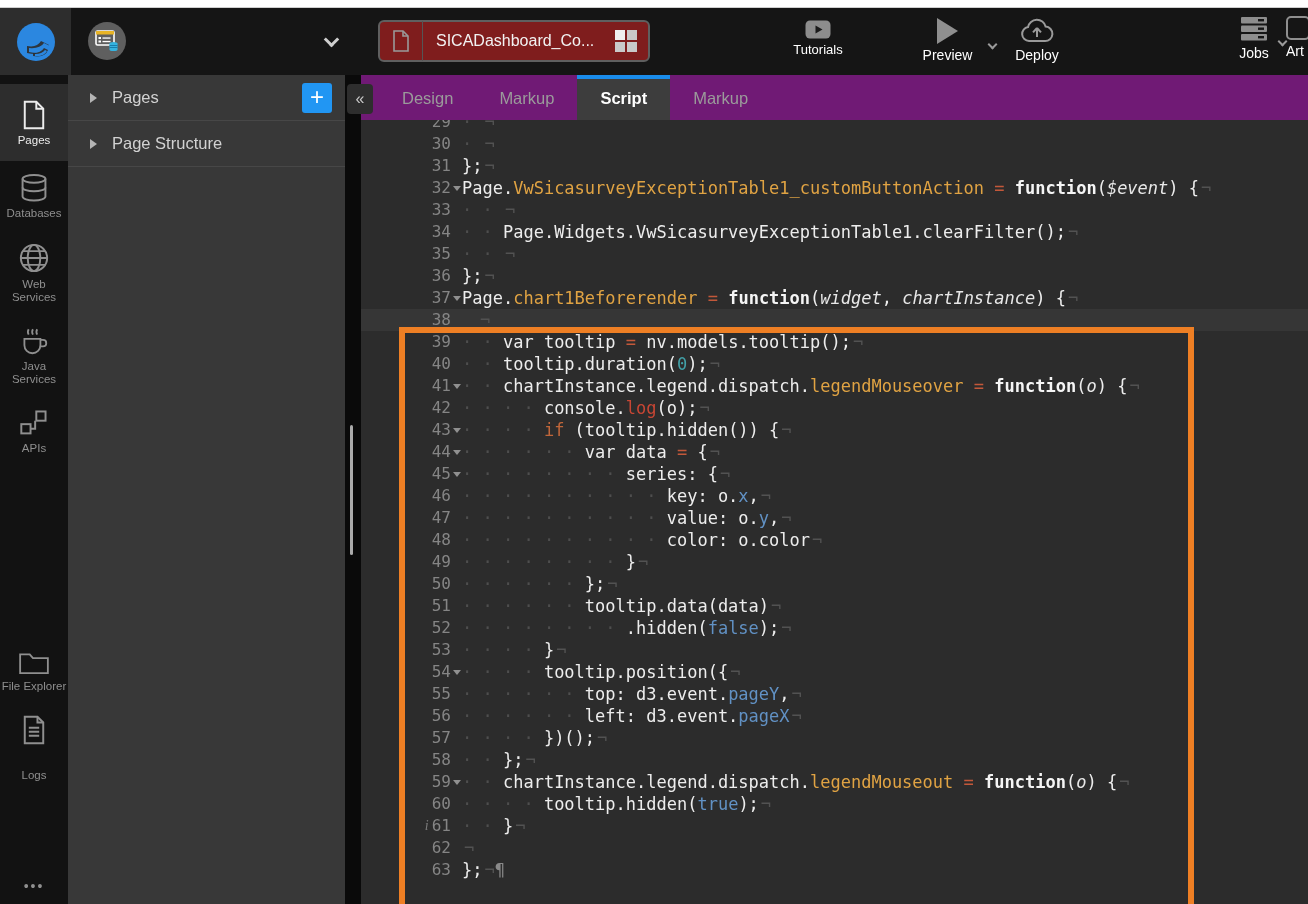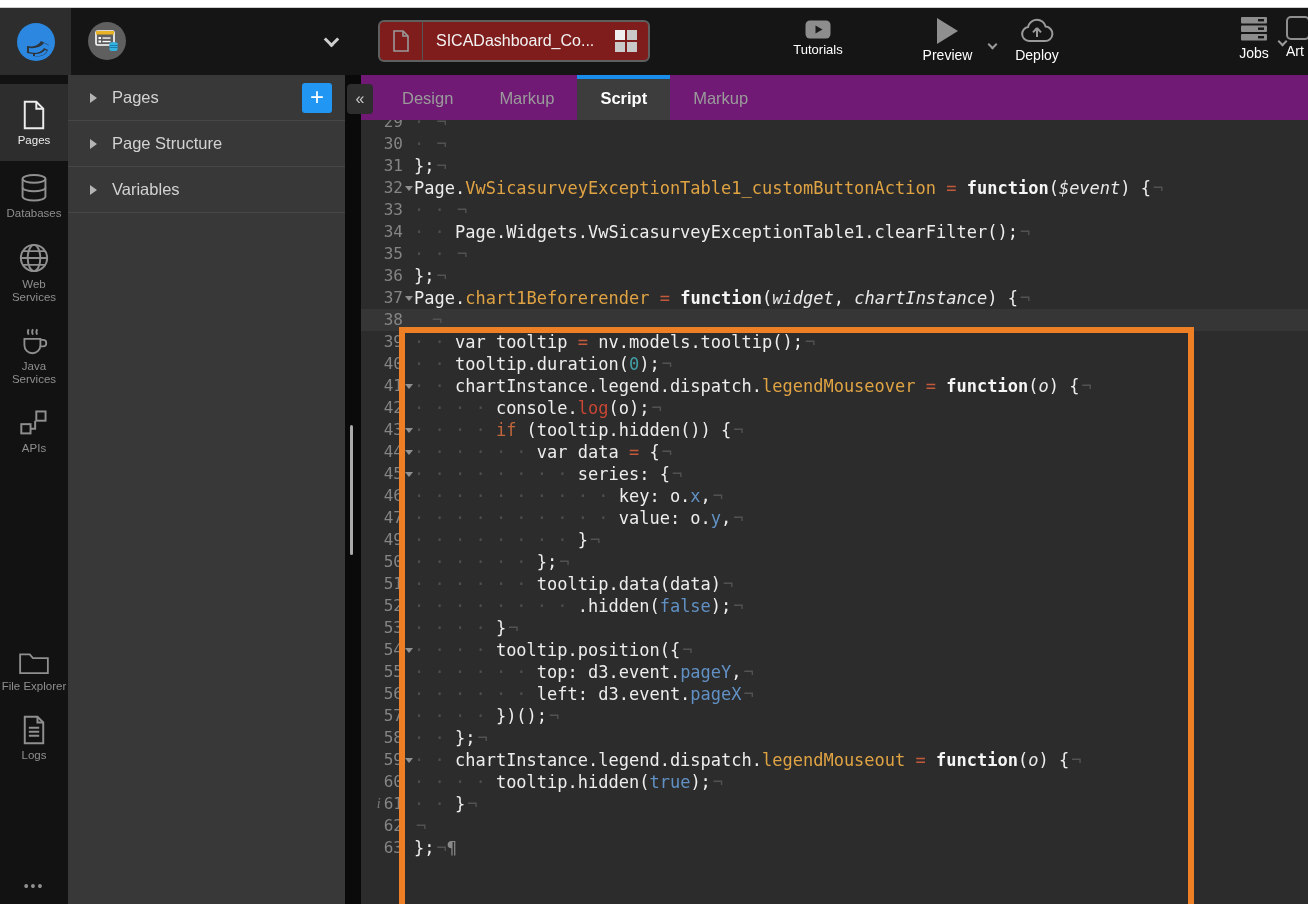--- a/index.html
+++ b/index.html
@@ -60,21 +60,21 @@
   .editor { left:361px; top:75px; width:947px; height:829px; background:#2c2c2c; overflow:hidden; }
   .tabbar { position:absolute; left:0; top:0; right:0; height:45px; background:#701a75; display:flex; padding-left:18px; }
   .tab { padding:0 23px; height:45px; line-height:47px; color:#9b9b9b; font-size:16.5px; position:relative; cursor:pointer; }
   .tab.active { background:#3d3d3d; color:#ffffff; font-weight:bold; }
   .tab.active::before { content:""; position:absolute; left:0; top:0; right:0; height:4px; background:#1a8cea; }
   .code-area { position:absolute; left:0; top:45px; right:0; bottom:0; overflow:hidden; }
   .code-lines { margin-top:-9px; font-family:"DejaVu Sans Mono", monospace; font-size:17px; }
   .code-line { height:22px; line-height:22px; display:flex; white-space:pre; }
   .code-line.cur { background:#363636;gap:8px; }
   .gutter { display:inline-flex; width:42px; flex:none; align-items:center; justify-content:flex-end;
-    color:#858585; font-size:16px; }
+    color:#858585; font-size:16px;margin-left:48px; }
   .ginfo { font-family:"Liberation Serif", serif; font-style:italic; color:#7a7a7a; margin-right:3px; font-size:14px; }
   .gfold { width:11px; height:22px; flex:none; display:flex; align-items:center; justify-content:center; }
   .gfold.on::after { content:""; width:0; height:0; border-top:5px solid #909090; border-left:4px solid transparent; border-right:4px solid transparent; }
   .code { color:#ededed; }
   .tk-fn  { color:#e0a343; }
   .tk-kw  { color:#f5f5f5; font-weight:bold; }
   .tk-ctl { color:#c0663a; }
   .tk-op  { color:#c3583a; }
   .tk-meth{ color:#c74634; }
   .tk-num { color:#42a1a8; }
@@ -231,21 +231,21 @@
     </div>
   <div class="abs" style="top:563px;width:68px">
       <div class="rail-item" style="padding: 12px 0px 10px;">
         <span>
           <svg width="32" height="26" viewBox="0 0 30 24">
             <path d="M2 4 h9 l3 3.5 h14 v14 h-26 z" fill="none" stroke="currentColor" stroke-width="1.7"></path>
           </svg>
         </span>
         <div class="lbl">File Explorer</div>
       </div>
-      <div class="rail-item" style="padding: 12px 0px 10px;">
+      <div class="rail-item" style="padding: 12px 0px 10px; gap: 20px;">
         <span>
           <svg width="26" height="30" viewBox="0 0 22 26">
             <path d="M3 1.5 h11 l5 5 v18 h-16 z" fill="none" stroke="currentColor" stroke-width="1.7"></path>
             <path d="M14 1.5 v5 h5" fill="none" stroke="currentColor" stroke-width="1.7"></path>
             <path d="M6.5 11 h9 M6.5 14.5 h9 M6.5 18 h9" fill="none" stroke="currentColor" stroke-width="1.7"></path>
           </svg>
         </span>
         <div class="lbl">Logs</div>
       </div>
     </div>
@@ -255,24 +255,20 @@
 <div class="abs panel">
   <div>
       <div class="panel-row">
         <span class="tri-right"></span>
         <span class="lbl">Pages</span>
         <span class="add-btn">+</span>
       </div>
       <div class="panel-row">
         <span class="tri-right"></span>
         <span class="lbl">Page Structure</span>
-      </div>
-      <div class="panel-row">
-        <span class="tri-right"></span>
-        <span class="lbl">Variables</span>
       </div>
     </div>
 </div>
 
 <div class="abs collapse-btn">«</div>
 
 <div class="abs divider">
   <div class="scroll-thumb"></div>
 </div>
 
@@ -297,20 +293,21 @@
         <div class="code-line cur"><span class="gutter"><span>38</span></span><span class="gfold"></span><span class="code"><span class="eol">¬</span></span></div>
         <div class="code-line"><span class="gutter"><span>39</span></span><span class="gfold"></span><span class="code"><span class="ws">· · </span><span>var tooltip </span><span class="tk-op">=</span><span> nv.models.tooltip();</span><span class="eol">¬</span></span></div>
         <div class="code-line"><span class="gutter"><span>40</span></span><span class="gfold"></span><span class="code"><span class="ws">· · </span><span>tooltip.duration(</span><span class="tk-num">0</span><span>);</span><span class="eol">¬</span></span></div>
         <div class="code-line"><span class="gutter"><span>41</span></span><span class="gfold on"></span><span class="code"><span class="ws">· · </span><span>chartInstance.legend.dispatch.</span><span class="tk-fn">legendMouseover</span><span> </span><span class="tk-op">=</span><span> </span><span class="tk-kw">function</span><span>(</span><span class="tk-par">o</span><span>) {</span><span class="eol">¬</span></span></div>
         <div class="code-line"><span class="gutter"><span>42</span></span><span class="gfold"></span><span class="code"><span class="ws">· · · · </span><span>console.</span><span class="tk-meth">log</span><span>(o);</span><span class="eol">¬</span></span></div>
         <div class="code-line"><span class="gutter"><span>43</span></span><span class="gfold on"></span><span class="code"><span class="ws">· · · · </span><span class="tk-ctl">if</span><span> (tooltip.hidden()) {</span><span class="eol">¬</span></span></div>
         <div class="code-line"><span class="gutter"><span>44</span></span><span class="gfold on"></span><span class="code"><span class="ws">· · · · · · </span><span>var data </span><span class="tk-op">=</span><span> {</span><span class="eol">¬</span></span></div>
         <div class="code-line"><span class="gutter"><span>45</span></span><span class="gfold on"></span><span class="code"><span class="ws">· · · · · · · · </span><span>series: {</span><span class="eol">¬</span></span></div>
         <div class="code-line"><span class="gutter"><span>46</span></span><span class="gfold"></span><span class="code"><span class="ws">· · · · · · · · · · </span><span>key: o.</span><span class="tk-prop">x</span><span>,</span><span class="eol">¬</span></span></div>
         <div class="code-line"><span class="gutter"><span>47</span></span><span class="gfold"></span><span class="code"><span class="ws">· · · · · · · · · · </span><span>value: o.</span><span class="tk-prop">y</span><span>,</span><span class="eol">¬</span></span></div>
+        <div class="code-line"><span class="gutter"><span>48</span></span><span class="gfold"></span><span class="code"><span class="ws">· · · · · · · · · · </span><span>color: o.color</span><span class="eol">¬</span></span></div>
         <div class="code-line"><span class="gutter"><span>49</span></span><span class="gfold"></span><span class="code"><span class="ws">· · · · · · · · </span><span>}</span><span class="eol">¬</span></span></div>
         <div class="code-line"><span class="gutter"><span>50</span></span><span class="gfold"></span><span class="code"><span class="ws">· · · · · · </span><span>};</span><span class="eol">¬</span></span></div>
         <div class="code-line"><span class="gutter"><span>51</span></span><span class="gfold"></span><span class="code"><span class="ws">· · · · · · </span><span>tooltip.data(data)</span><span class="eol">¬</span></span></div>
         <div class="code-line"><span class="gutter"><span>52</span></span><span class="gfold"></span><span class="code"><span class="ws">· · · · · · · · </span><span>.hidden(</span><span class="tk-prop">false</span><span>);</span><span class="eol">¬</span></span></div>
         <div class="code-line"><span class="gutter"><span>53</span></span><span class="gfold"></span><span class="code"><span class="ws">· · · · </span><span>}</span><span class="eol">¬</span></span></div>
         <div class="code-line"><span class="gutter"><span>54</span></span><span class="gfold on"></span><span class="code"><span class="ws">· · · · </span><span>tooltip.position({</span><span class="eol">¬</span></span></div>
         <div class="code-line"><span class="gutter"><span>55</span></span><span class="gfold"></span><span class="code"><span class="ws">· · · · · · </span><span>top: d3.event.</span><span class="tk-prop">pageY</span><span>,</span><span class="eol">¬</span></span></div>
         <div class="code-line"><span class="gutter"><span>56</span></span><span class="gfold"></span><span class="code"><span class="ws">· · · · · · </span><span>left: d3.event.</span><span class="tk-prop">pageX</span><span class="eol">¬</span></span></div>
         <div class="code-line"><span class="gutter"><span>57</span></span><span class="gfold"></span><span class="code"><span class="ws">· · · · </span><span>})();</span><span class="eol">¬</span></span></div>
         <div class="code-line"><span class="gutter"><span>58</span></span><span class="gfold"></span><span class="code"><span class="ws">· · </span><span>};</span><span class="eol">¬</span></span></div>

